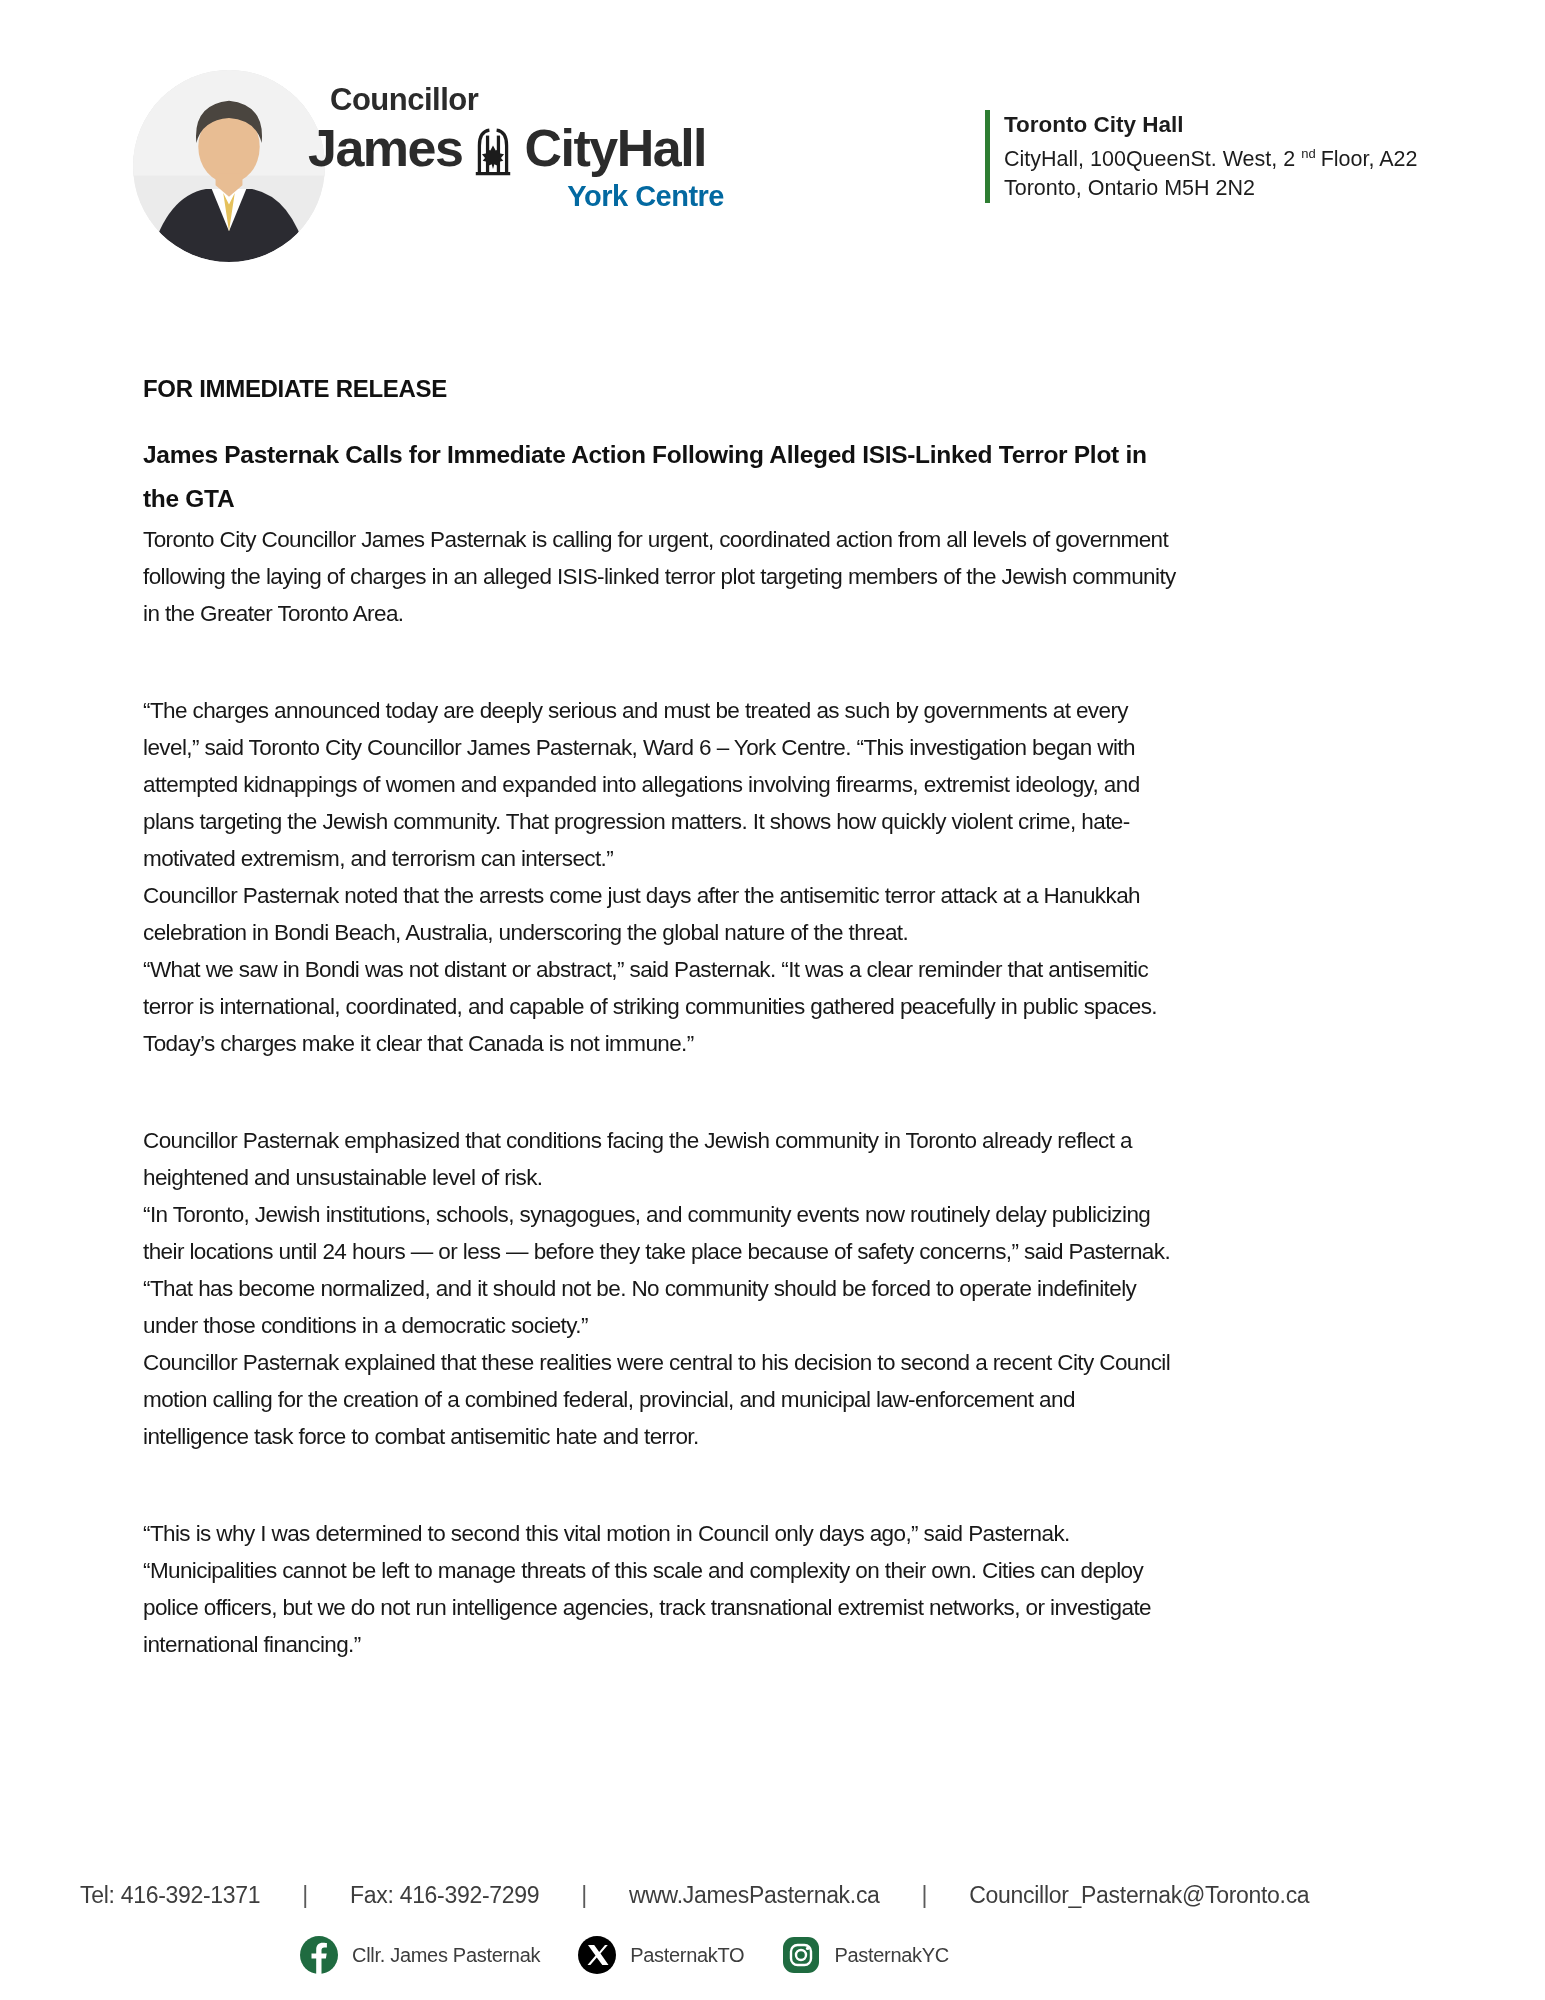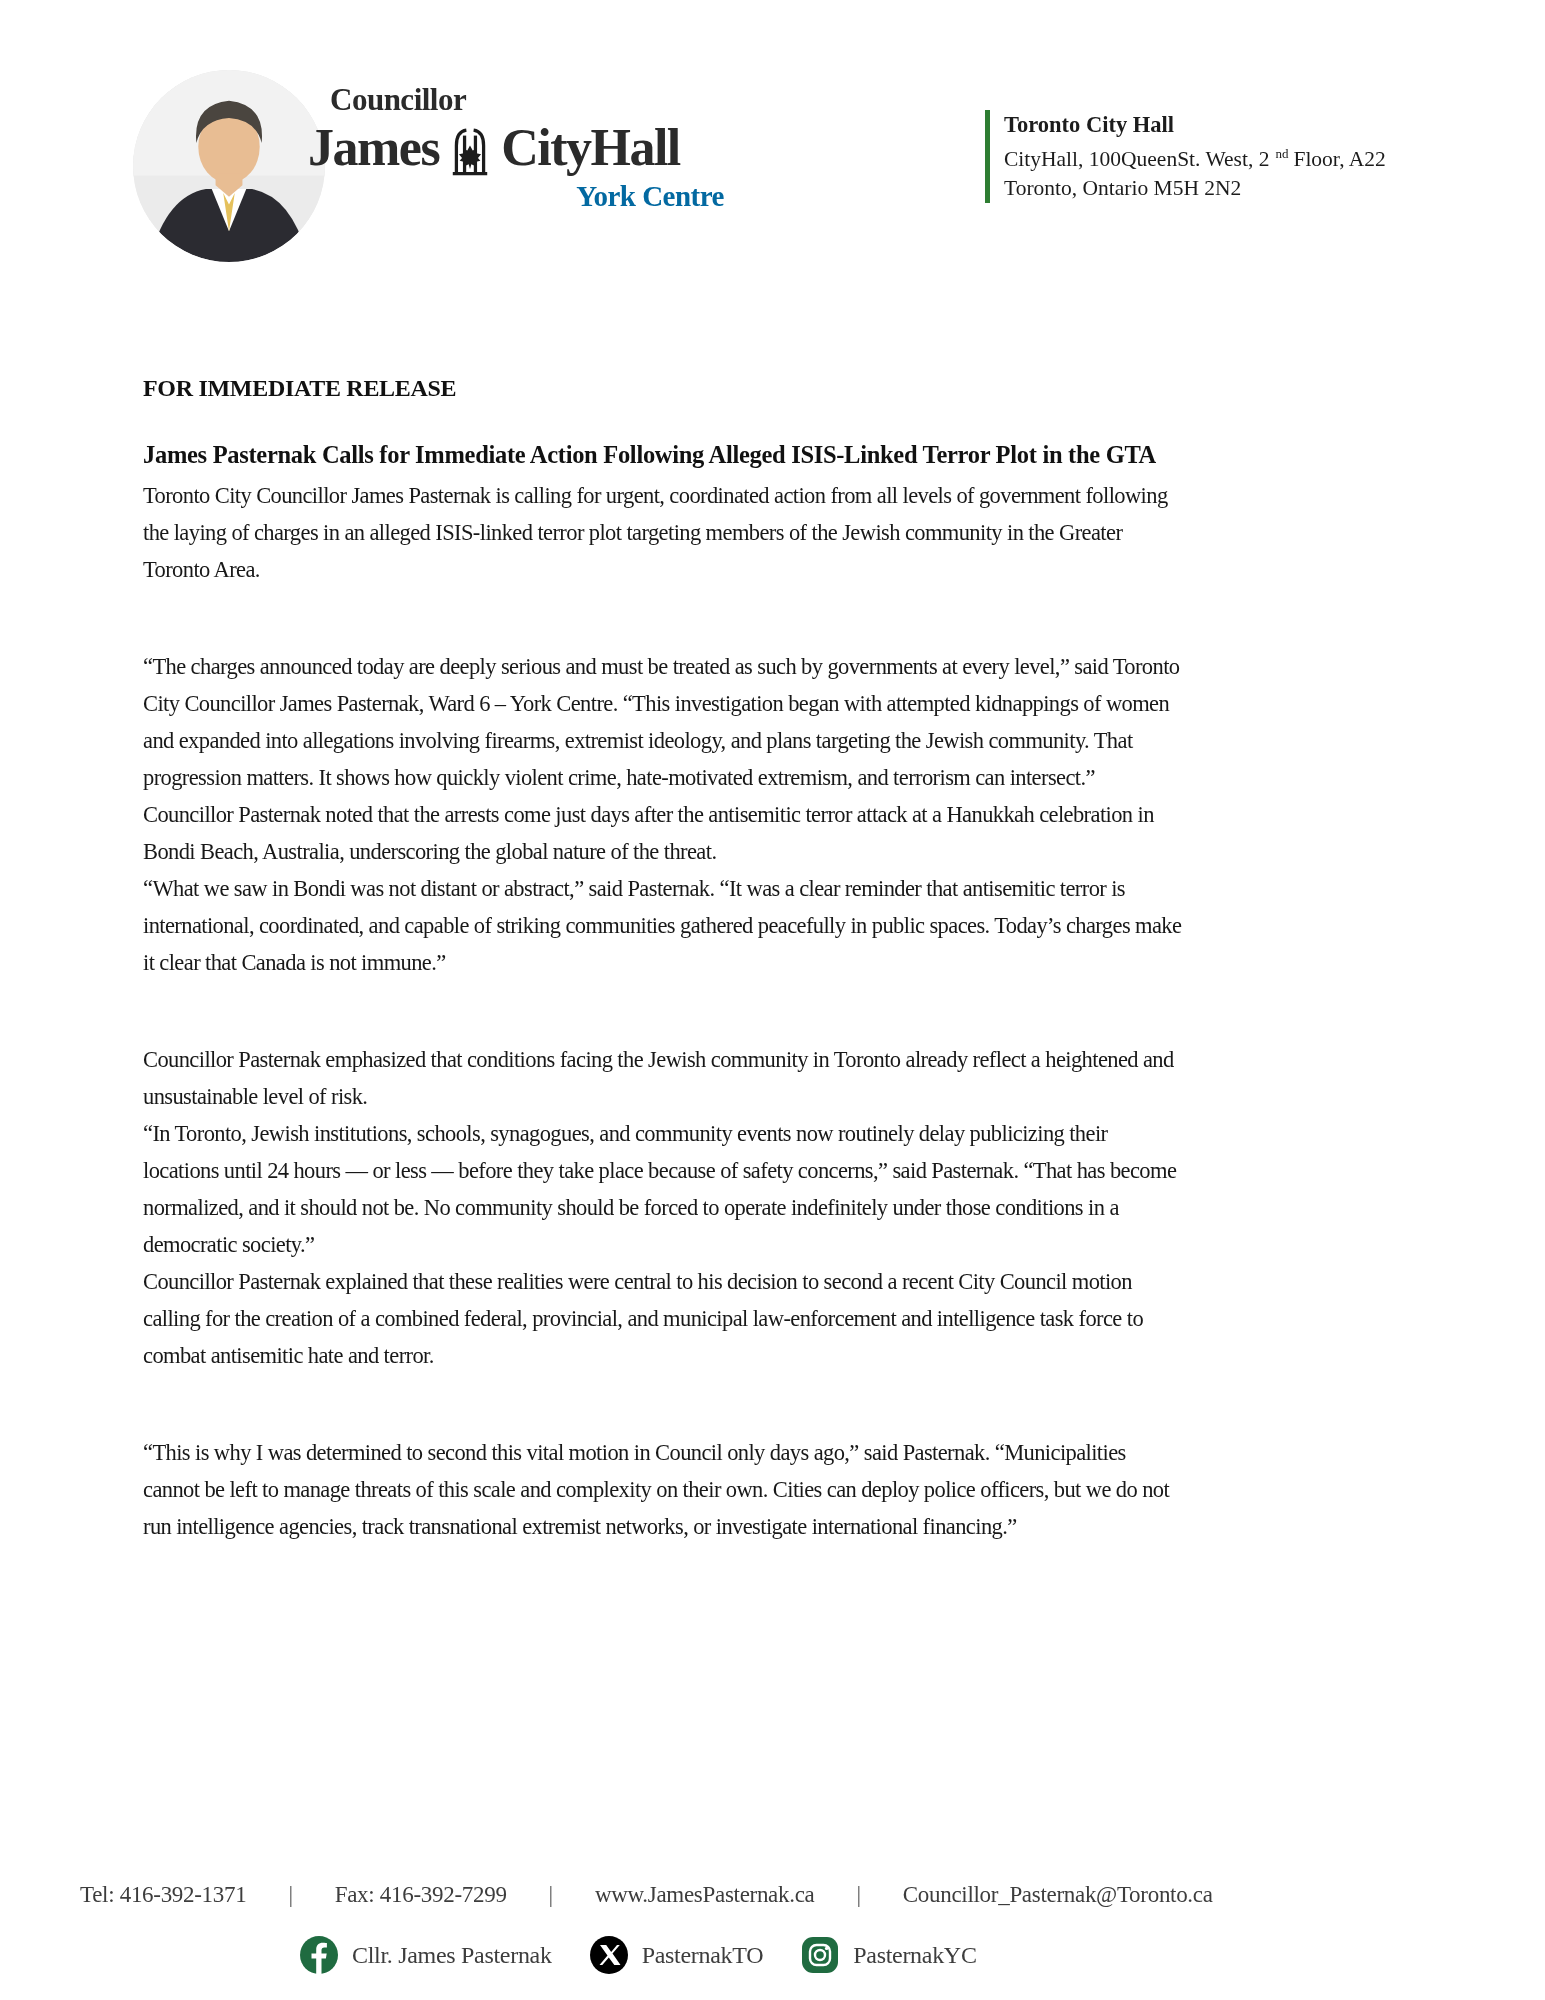--- a/index.html
+++ b/index.html
@@ -1,21 +1,21 @@
 <!DOCTYPE html>
 <html><head>
 <meta charset="utf-8">
 <style>
   * { margin:0; padding:0; box-sizing:border-box; }
   html,body { background:#ffffff; }
   .page {
     position:relative;
     width:1545px; height:2000px;
     background:#ffffff;
-    font-family:Liberation Serif, serif;
+    font-family:Liberation Sans, sans-serif;
     color:#181818;
     overflow:hidden;
   }
 
   
   .avatar-wrap {
     position:absolute; left:133px; top:70px;
     width:192px; height:192px; border-radius:50%;
     overflow:hidden; background:#ededed;
   }
@@ -69,21 +69,21 @@
   
   .footer-contact {
     position:absolute; left:80px; top:1882px; width:1400px;
     display:flex; align-items:center; gap:42px;
     font-size:23px; color:#3d3d3d; letter-spacing:-0.3px;
   }
   .footer-sep { color:#5a5a5a; }
   .footer-social {
     position:absolute; left:300px; top:1936px;
     display:flex; align-items:center; gap:38px;
-    font-size:24px; color:#3d3d3d; letter-spacing:-0.3px;
+    font-size:20px; color:#3d3d3d; letter-spacing:-0.3px;
   }
   .social-item { display:flex; align-items:center; gap:14px; }
   .social-icon { width:38px; height:38px; display:block; }
 </style>
 </head>
 <body>
 
 <div class="page">
 
   <div class="avatar-wrap">

